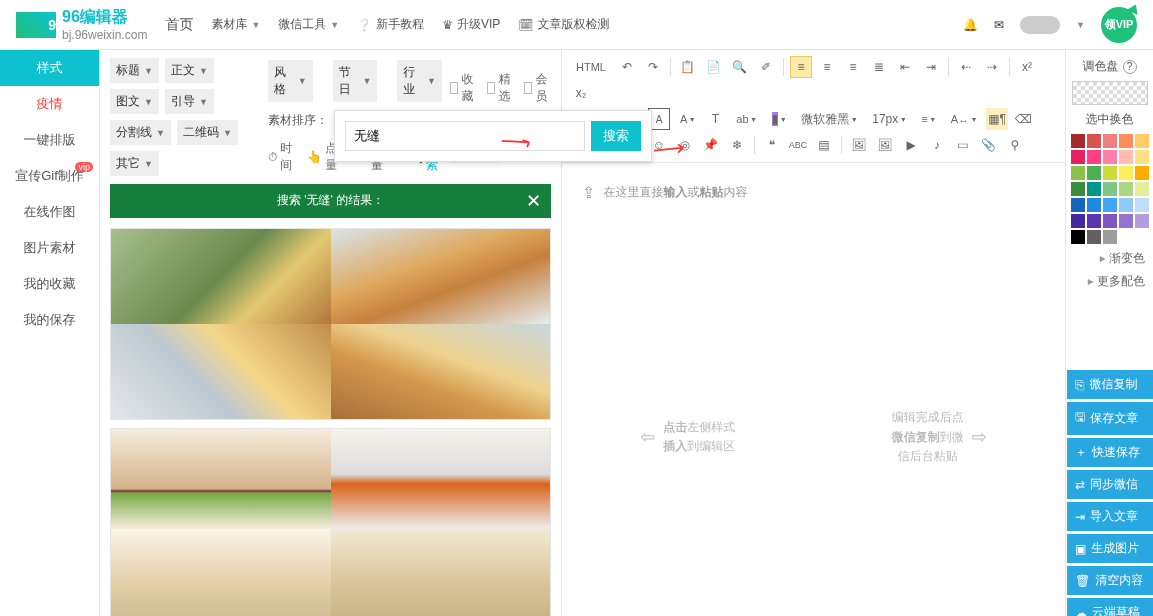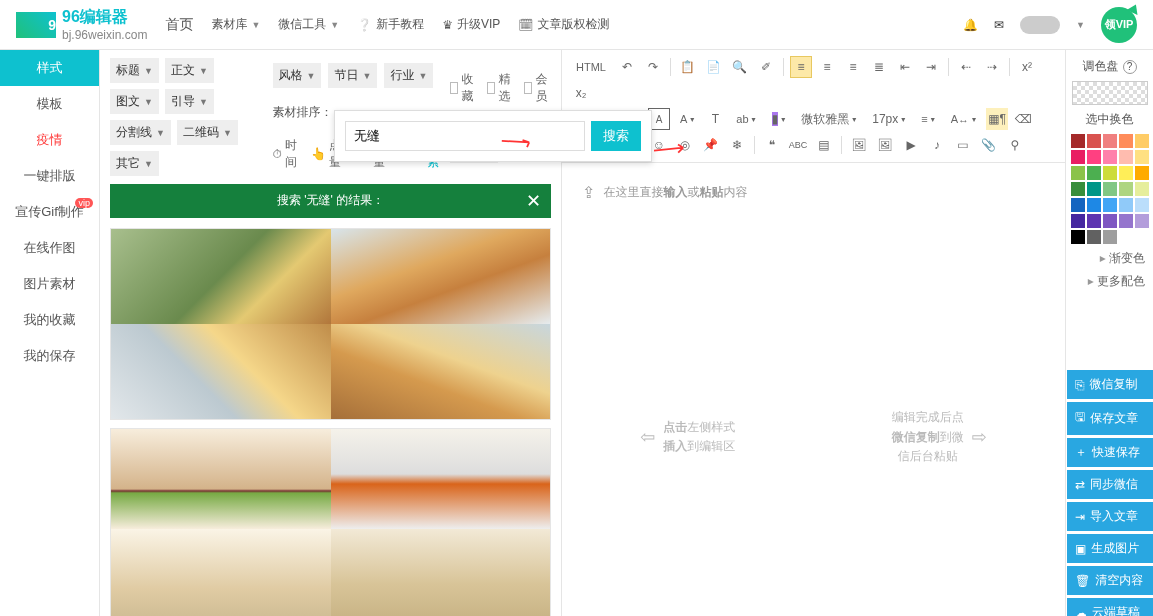--- a/index.html
+++ b/index.html
@@ -128,21 +128,20 @@
     <div class="avatar"></div>
     <span style="font-size:9px;color:#888">▼</span>
     <div class="vip-badge">领VIP</div>
   </div>
 </div>
 
 <div class="layout">
 
   <div class="sidebar" id="sidebar">
       <div class="side-item active">样式</div>
-      <div class="side-item">模板</div>
       <div class="side-item red">疫情</div>
       <div class="side-item">一键排版</div>
       <div class="side-item">宣传Gif制作<span class="vip-sup">vip</span></div>
       <div class="side-item">在线作图</div>
       <div class="side-item">图片素材</div>
       <div class="side-item">我的收藏</div>
       <div class="side-item">我的保存</div>
     </div>
 
   <div class="mid">
@@ -171,21 +170,21 @@
           <div class="dd">
             <span>二维码</span>
             <span class="caret">▼</span>
           </div>
           <div class="dd">
             <span>其它</span>
             <span class="caret">▼</span>
           </div>
         </div>
       <div class="filter-row">
-        <span id="frow2" style="display:flex;gap:7px">
+        <span id="frow2" style="display:flex;gap:20px">
             <div class="dd">
               <span>风格</span>
               <span class="caret">▼</span>
             </div>
             <div class="dd">
               <span>节日</span>
               <span class="caret">▼</span>
             </div>
             <div class="dd">
               <span>行业</span>

